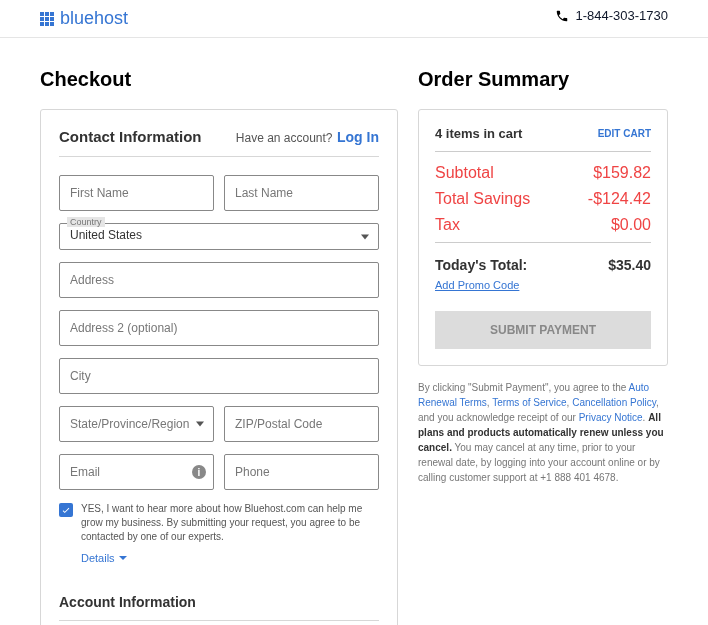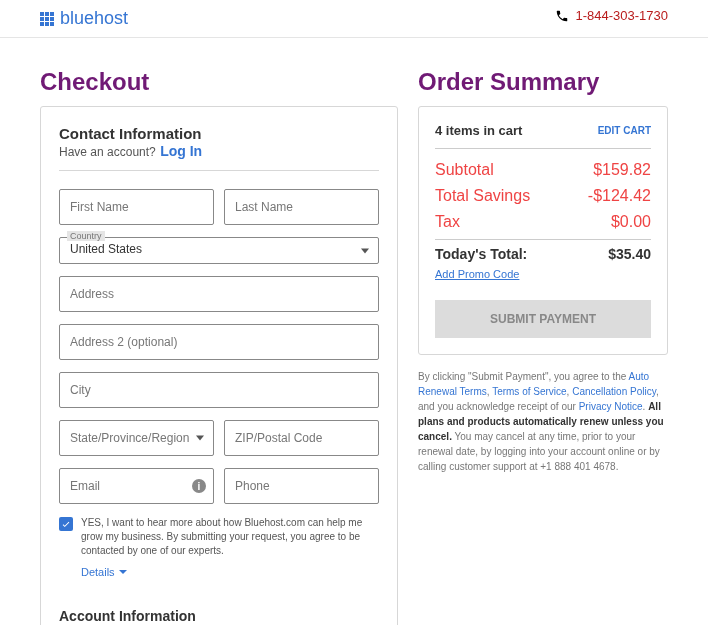--- a/index.html
+++ b/index.html
@@ -1,29 +1,29 @@
 <!DOCTYPE html>
 <html><head>
 <meta charset="utf-8">
 <style>
 * { box-sizing: border-box; margin: 0; padding: 0; }
 body { font-family: -apple-system, BlinkMacSystemFont, "Segoe UI", Arial, sans-serif; background: #fff; color: #333; }
 .header { display: flex; justify-content: space-between; align-items: flex-start; padding: 8px 40px; border-bottom: 1px solid #e5e5e5; }
 .logo { display: flex; align-items: center; color: #3575d3; font-size: 18px; font-weight: 500; }
 .logo-grid { display: inline-grid; grid-template-columns: repeat(3,4px); grid-template-rows: repeat(3,4px); gap: 1px; margin-right: 6px; }
 .logo-grid span { background: #3575d3; width: 4px; height: 4px; }
-.phone { display: flex; align-items: center; font-size: 13px; color: #b91c1c; }
+.phone { display: flex; align-items: center; font-size: 13px; color: #0f172a; }
 .phone svg { width: 14px; height: 14px; margin-right: 6px; }
 
 .container { display: flex; padding: 30px 40px; gap: 20px; }
 .left { flex: 1; max-width: 400px;}
 .right { width: 250px; }
-h1 { font-size: 24px; font-weight: 700; margin-bottom: 10px; color: #701a75; }
+h1 { font-size: 20px; font-weight: 700; margin-bottom: 18px; color: #000000; }
 .card { border: 1px solid #d7d7d7; border-radius: 3px; padding: 18px; }
-.section-head { display: flex; justify-content: space-between; align-items: baseline; border-bottom: 1px solid #d7d7d7; padding-bottom: 10px; margin-bottom: 18px; flex-direction: column; }
+.section-head { display: flex; justify-content: space-between; align-items: baseline; border-bottom: 1px solid #d7d7d7; padding-bottom: 10px; margin-bottom: 18px; }
 .section-head h2 { font-size: 15px; font-weight: 700; }
 .account-text { font-size: 12px; color: #555; }
 .login-link { color: #3575d3; font-weight: 700; font-size: 14px; cursor: pointer; }
 
 .row { display: flex; gap: 10px; margin-bottom: 12px; }
 .field { position: relative; flex: 1; }
 .input { width: 100%; border: 1px solid #888; border-radius: 2px; padding: 10px 10px; font-size: 12px; color: #333; background: #fff; }
 .input::placeholder { color: #777; }
 .float-label { position: absolute; top: -6px; left: 8px; background: #e5e5e5; padding: 0 3px; font-size: 9px; color: #777; }
 .select-arrow { position: absolute; right: 10px; top: 50%; transform: translateY(-50%); width: 0; height: 0; border-left: 4px solid transparent; border-right: 4px solid transparent; border-top: 5px solid #555; pointer-events:none;}
@@ -36,21 +36,21 @@
 .details-link .arrow { margin-left: 4px; width: 0; height: 0; border-left: 4px solid transparent; border-right: 4px solid transparent; border-top: 4px solid #3575d3; }
 
 .account-section { margin-top: 28px; }
 .account-section h2 { font-size: 14px; font-weight: 700; border-bottom: 1px solid #d7d7d7; padding-bottom: 10px; }
 
 .summary-card { border: 1px solid #d7d7d7; border-radius: 3px; padding: 16px; }
 .summary-top { display: flex; justify-content: space-between; align-items: center; border-bottom: 1px solid #ccc; padding-bottom: 10px; margin-bottom: 12px; }
 .summary-top span:first-child { font-size: 13px; font-weight: 700; }
 .edit-cart { color: #3575d3; font-size: 10px; font-weight: 700; cursor: pointer; }
 .line { display: flex; justify-content: space-between; font-size: 16px; color: #ef4444; margin-bottom: 8px; }
-.total-row { display: flex; justify-content: space-between; font-size: 14px; font-weight: 700; border-top: 1px solid #ccc; padding-top: 6px; margin-top: 8px; }
+.total-row { display: flex; justify-content: space-between; font-size: 14px; font-weight: 700; border-top: 1px solid #ccc; padding-top: 14px; margin-top: 8px; }
 .promo { color: #3575d3; text-decoration: underline; font-size: 11px; display: inline-block; margin-top: 6px; cursor: pointer; }
 .submit-btn { width: 100%; background: #dcdcdc; color: #888; border: none; padding: 12px; font-size: 12px; font-weight: 700; margin-top: 18px; cursor: pointer; }
 .legal { font-size: 10px; color: #777; line-height: 1.5; margin-top: 14px; }
 .legal a { color: #3575d3; text-decoration: none; }
 .legal b { color: #333; }
 </style>
 </head>
 <body>
 
 <div class="header">

